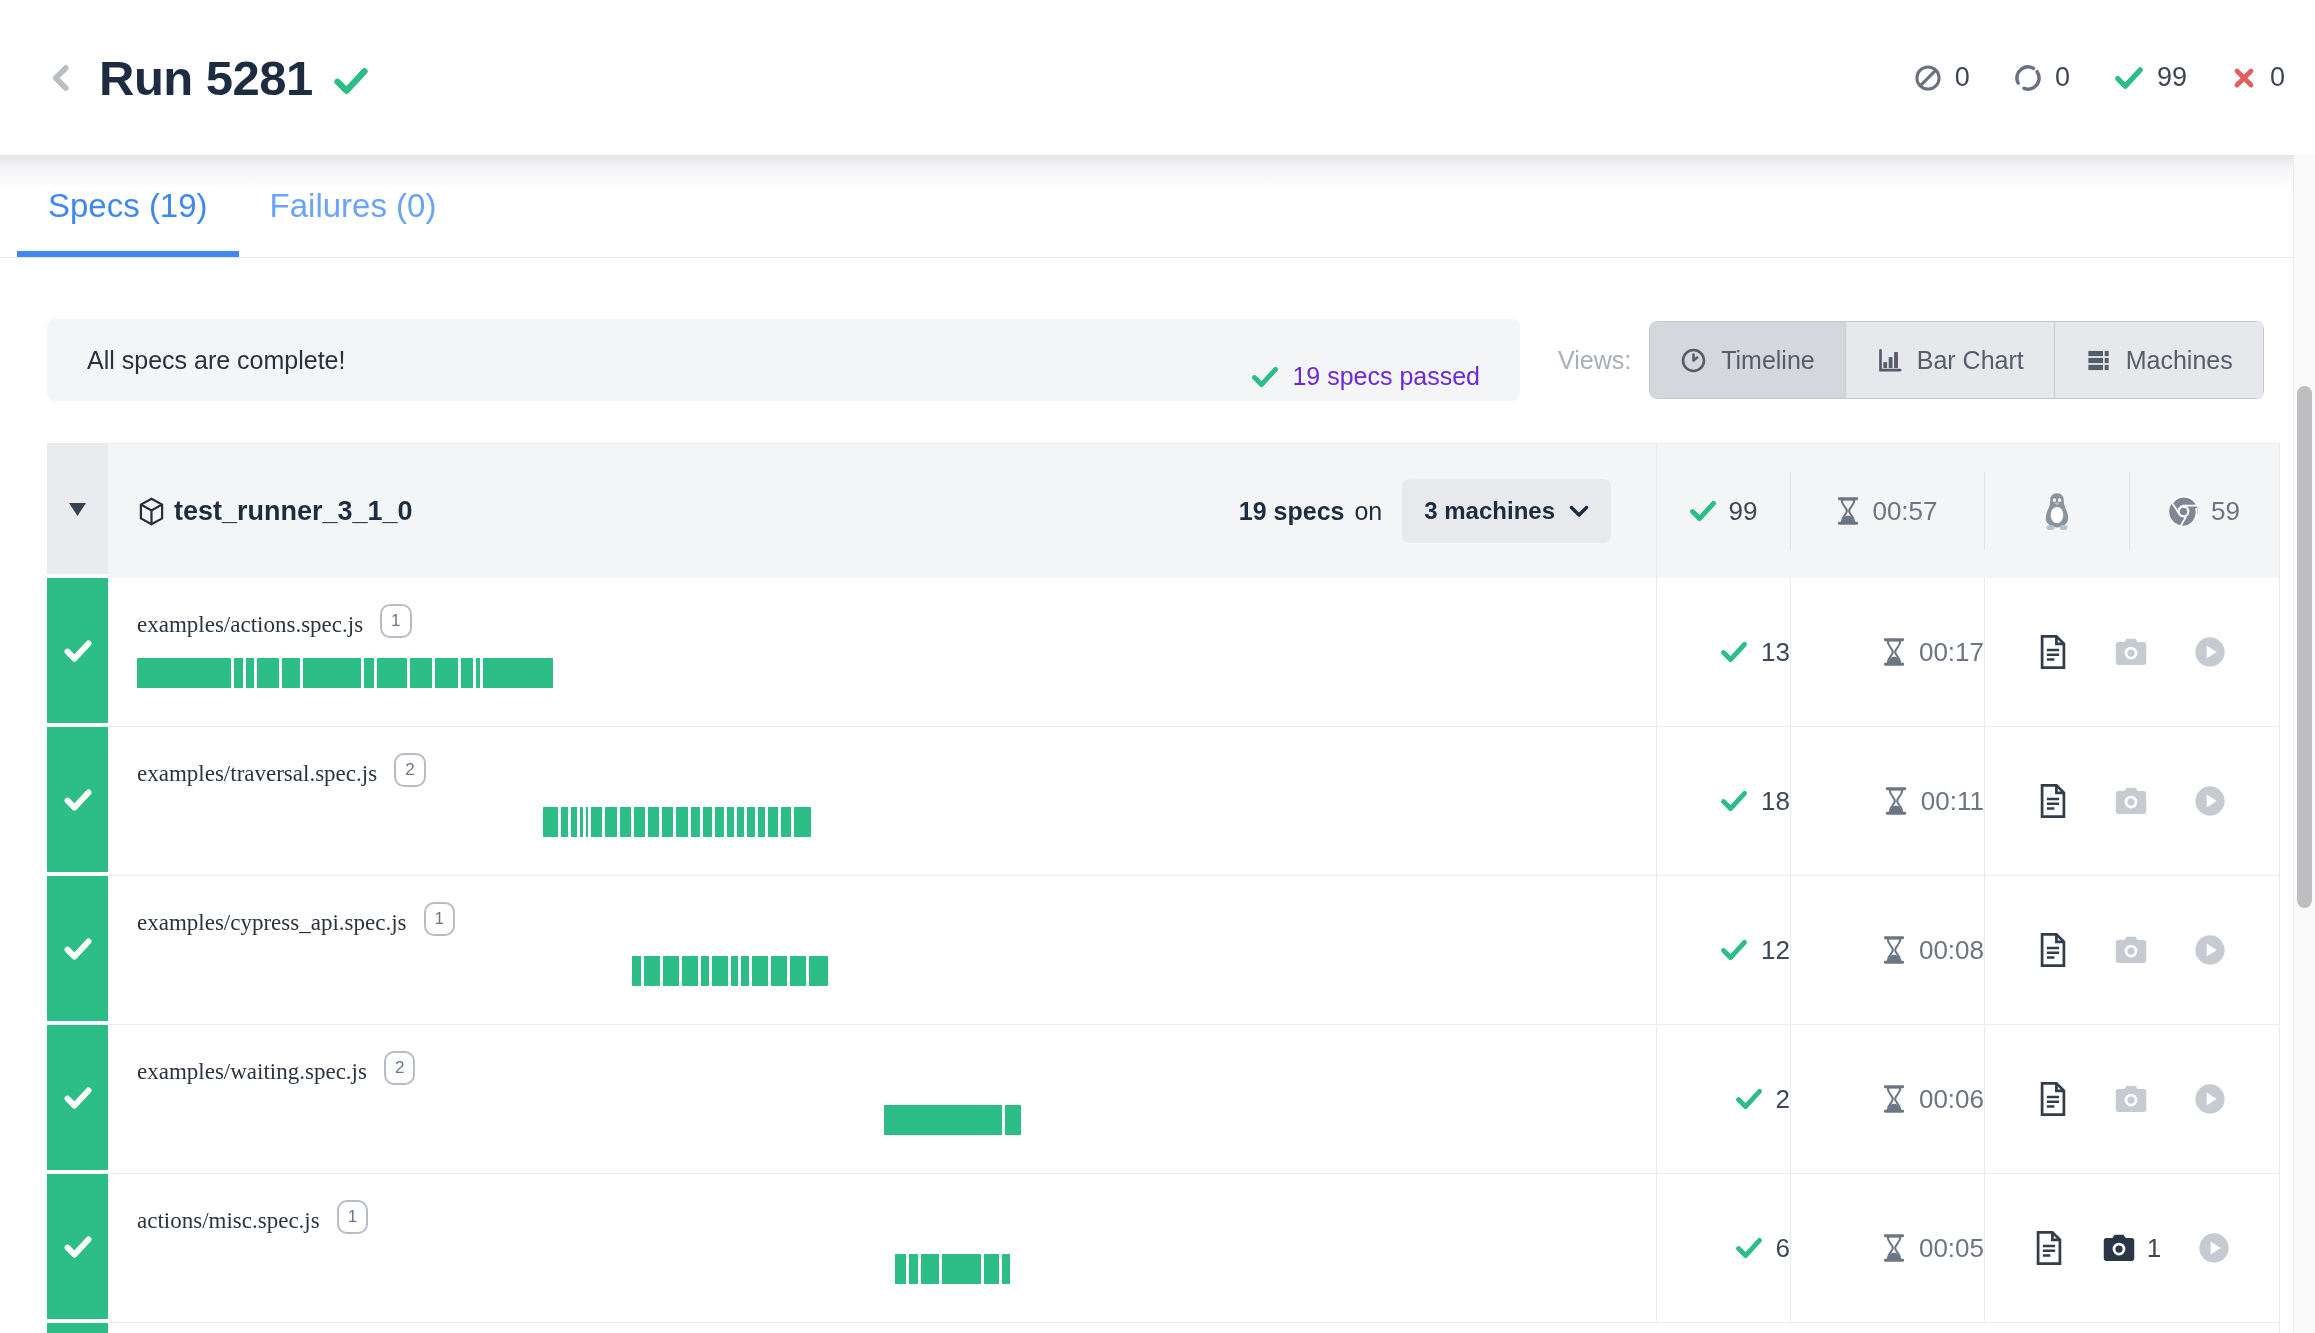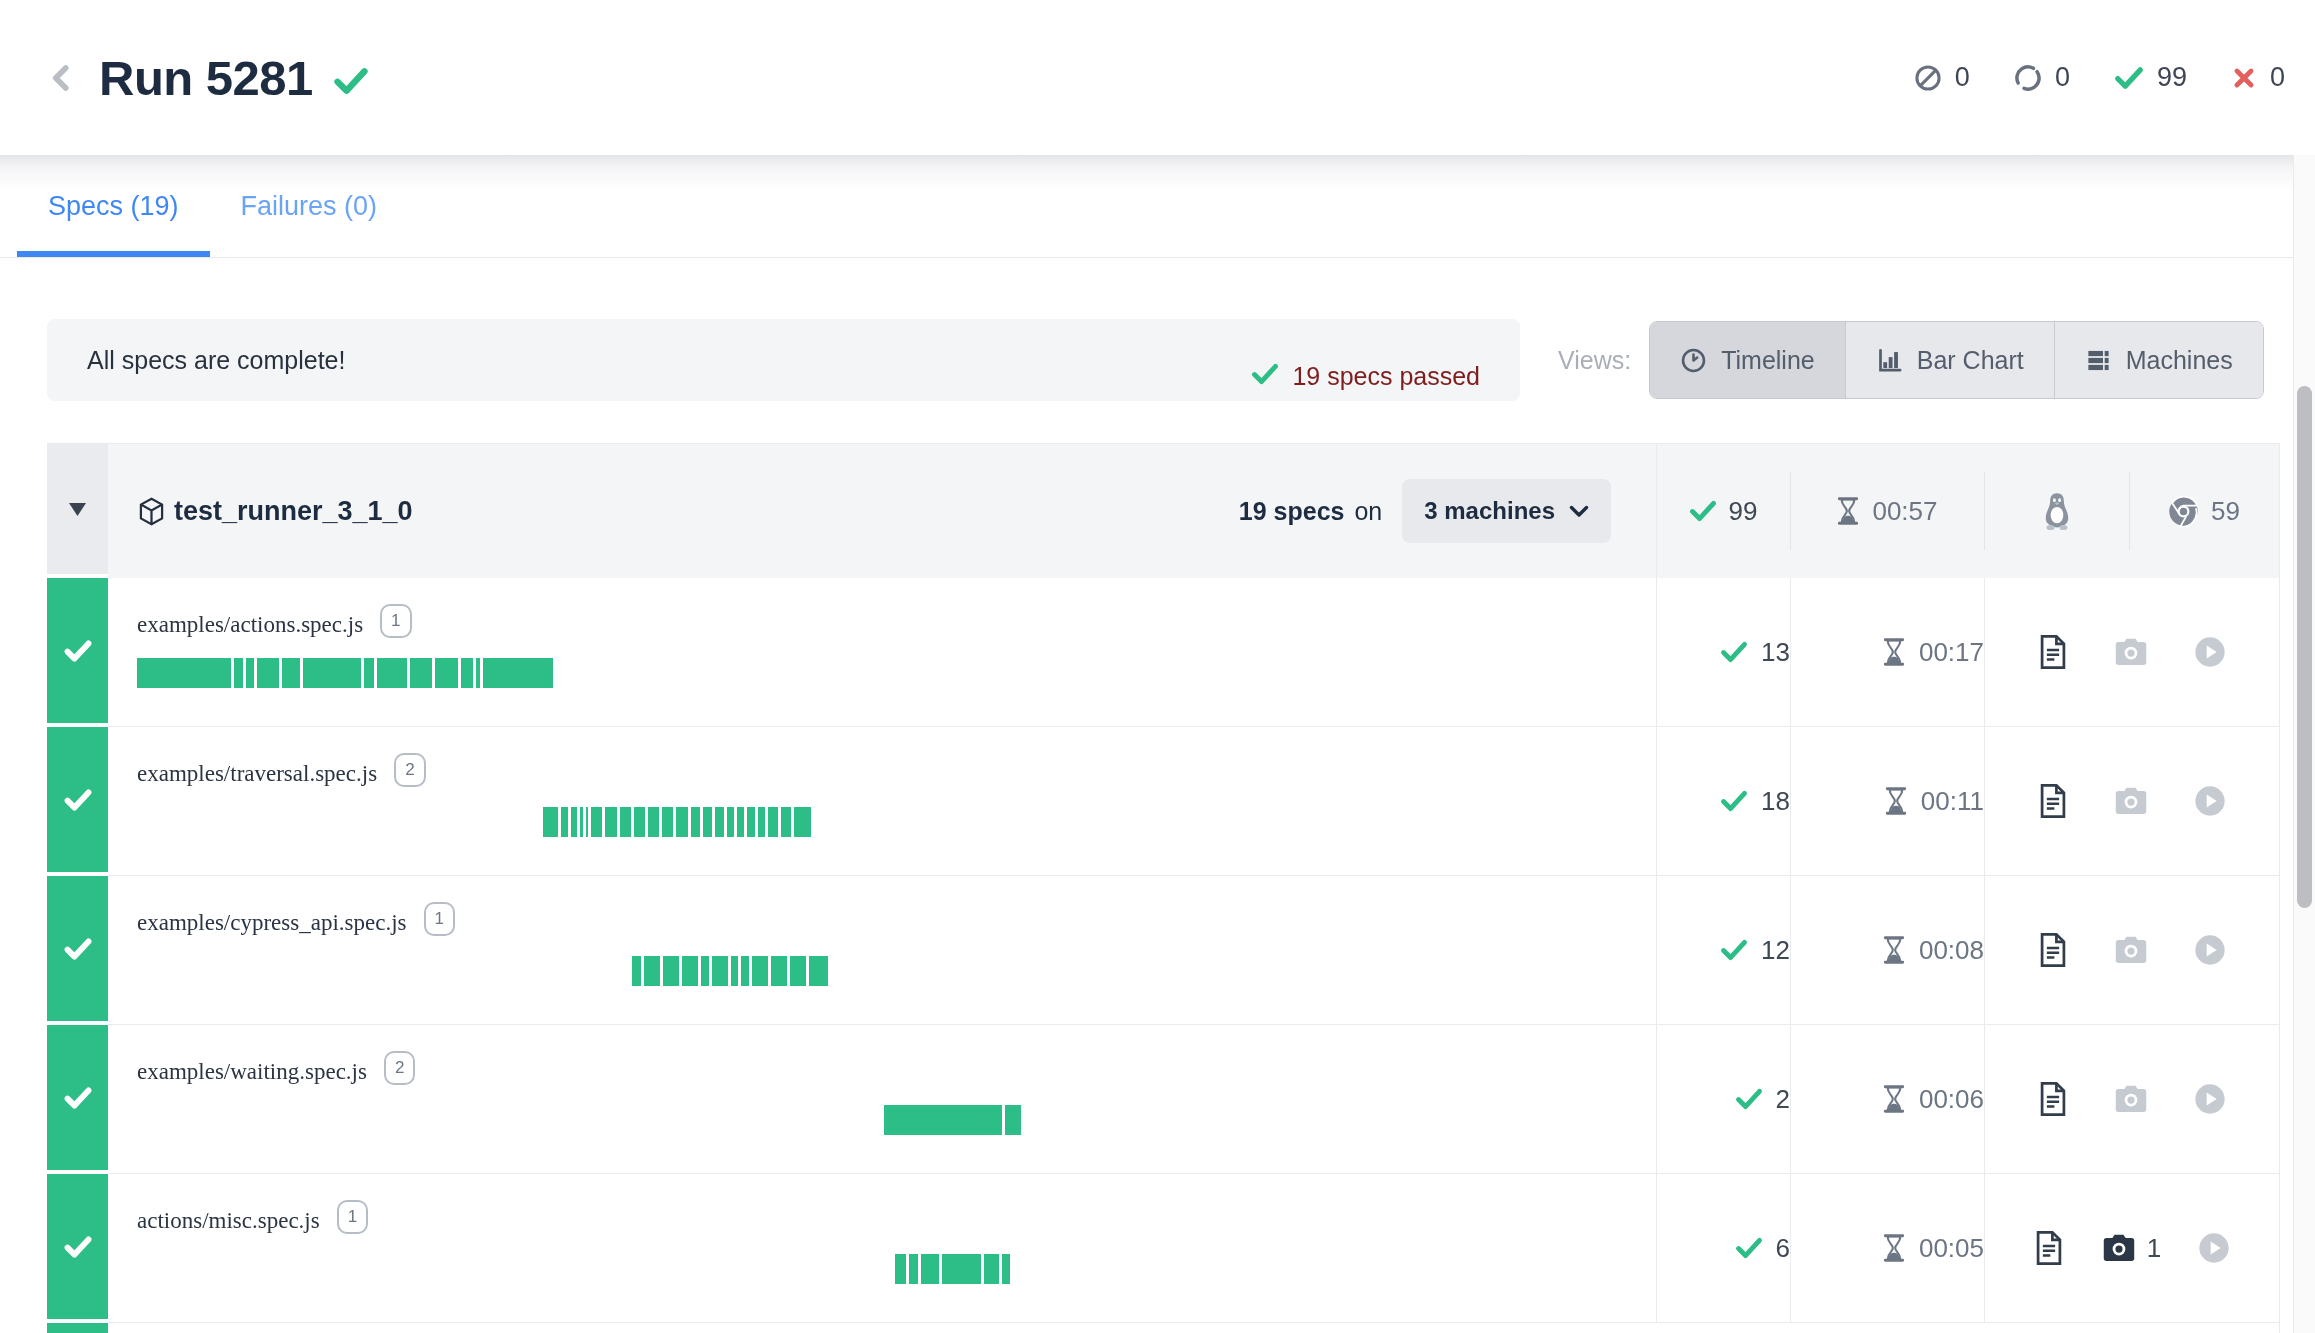--- a/index.html
+++ b/index.html
@@ -20,29 +20,29 @@
   .back-btn{border:none;background:none;padding:0;margin-right:22px;cursor:pointer;}
   .run-title{font-size:49px;font-weight:700;color:var(--dark);margin:0 20px 0 0;letter-spacing:-0.5px;}
   .title-check{margin-top:6px;}
   .run-stats{margin-left:auto;display:flex;gap:44px;align-items:center;}
   .rstat{display:flex;align-items:center;gap:13px;font-size:27px;color:var(--text);}
 
   
   .tabbar{height:103px;display:flex;align-items:stretch;padding-left:17px;
     background:linear-gradient(to bottom,#e4e5e8 0,#f6f6f8 14px,#ffffff 36px);
     border-bottom:1px solid #e7e9ec;}
-  .tab{display:flex;align-items:center;padding:16px 31px;font-size:27px;color:var(--blue-light);position:relative;cursor:pointer;background:none;border:none;font-family:inherit;}
+  .tab{display:flex;align-items:center;padding:16px 31px;font-size:33px;color:var(--blue-light);position:relative;cursor:pointer;background:none;border:none;font-family:inherit;}
   .tab.active{color:var(--blue);}
   .tab.active::after{content:'';position:absolute;left:0;right:0;bottom:0;height:6px;background:var(--blue);}
 
   
   .main{padding:61px 0 0 47px;width:2280px;}
   .status-row{display:flex;align-items:center;}
   .banner{width:1473px;height:82px;background:#f4f5f7;border-radius:8px;display:flex;align-items:center;justify-content:space-between;padding:0 40px;font-size:25px;color:#28323f;}
-  .banner-passed{display:flex;gap:13px;font-size:25px;color:#7f1d1d;margin-top:33px;}
+  .banner-passed{display:flex;align-items:center;gap:13px;font-size:25px;color:#6d28d9;margin-top:33px;}
   .views-label{margin-left:38px;font-size:25px;color:#a9aeb8;}
   .views-group{margin-left:18px;display:flex;border:1px solid #c6c8cf;border-radius:8px;overflow:hidden;height:78px;}
   .view-btn{display:flex;align-items:center;gap:14px;padding:0 30px;font-size:25px;color:#545d6b;background:#e7e8ec;border:none;border-left:1px solid #c9cbd2;font-family:inherit;cursor:pointer;}
   .view-btn:first-child{border-left:none;}
   .view-btn.active{background:#d5d7dc;}
 
   
   .runs-table{margin-top:42px;width:2233px;border-top:1px solid var(--border);border-right:1px solid var(--border);}
   .group-row{display:grid;grid-template-columns:61px 1fr 134px 194px 145px 150px;height:134px;background:#f4f5f6;}
   .ghead-gutter{background:#e9ebee;display:flex;align-items:center;justify-content:center;border-bottom:4px solid #fff;cursor:pointer;}

